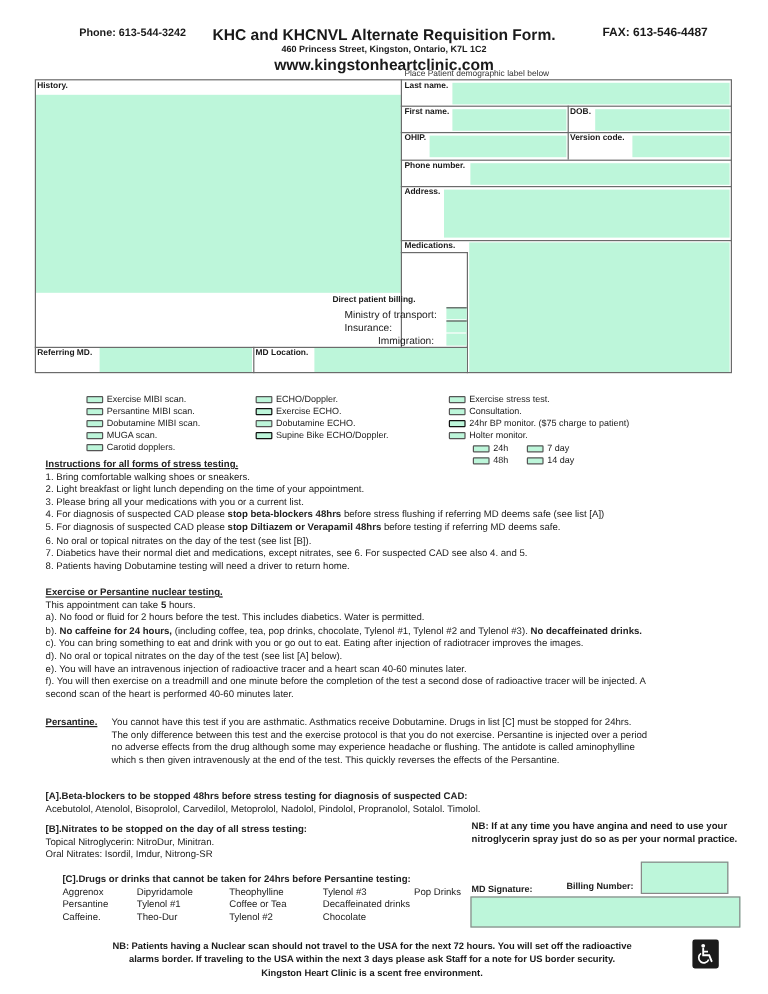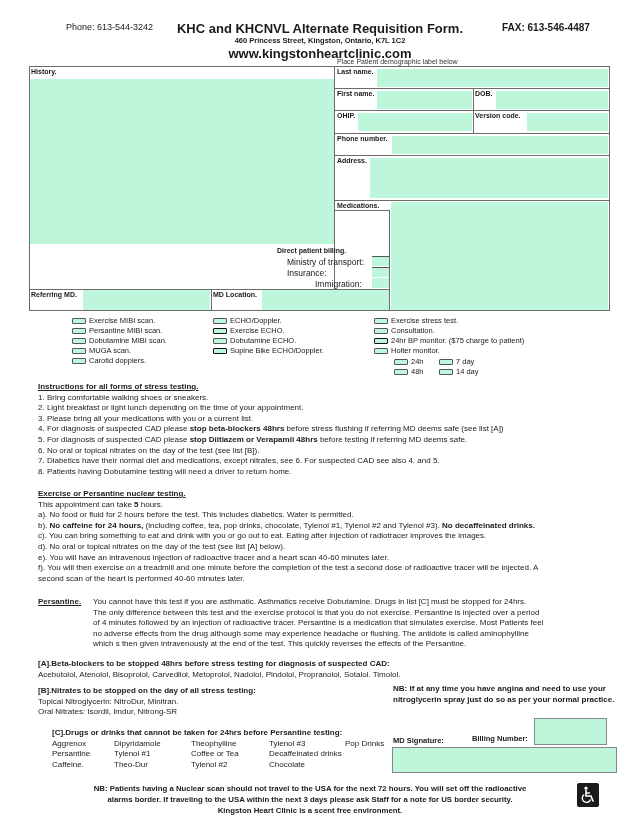--- a/index.html
+++ b/index.html
@@ -1,31 +1,31 @@
 <!DOCTYPE html>
 <html><head>
 <meta charset="utf-8">
 <style>
   * { box-sizing: border-box; margin: 0; padding: 0; }
   html, body { width: 640px; height: 828px; background: #ffffff; overflow: hidden; }
   body { position: relative; font-family: "Liberation Sans", sans-serif; color: #1a1a1a; }
   .abs { position: absolute; }
-  .hdr-phone { left: 66px; top: 22px; font-size: 9px; font-weight: normal; }
+  .hdr-phone { left: 66px; top: 22px; font-size: 9px; font-weight: bold; }
   .hdr-fax { left: 502px; top: 22px; font-size: 10px; font-weight: bold; }
   .hdr-title { left: 0; width: 640px; top: 21px; text-align: center; font-size: 13px; font-weight: bold; }
   .hdr-addr { left: 0; width: 640px; top: 36px; text-align: center; font-size: 7.5px; font-weight: bold; }
   .hdr-web { left: 0; width: 640px; top: 46px; text-align: center; font-size: 13px; font-weight: bold; }
   .hdr-label { left: 337px; top: 58px; font-size: 7px; color: #333; }
 
   .fill { background: #bdf6da; }
   .box { border: 1px solid #6b6b6b; }
   .lbl { font-size: 7px; font-weight: bold; position: absolute; }
   .line { background: #6b6b6b; position: absolute; }
 
-  .svc { font-size: 7.5px; position: absolute; display: flex; align-items: center; white-space: nowrap; }
+  .svc { font-size: 7.5px; position: absolute; display: flex; align-items: center; white-space: nowrap; margin-top: 12px; }
   .cb { width: 14px; height: 6px; background: #bdf6da; border: 1px solid #555; border-radius: 1px; margin-right: 3px; display: inline-block; }
   .cb.dark { border-color: #111; border-width: 1.5px; }
 
   .txt { font-size: 8px; line-height: 10.6px; position: absolute; color: #222; }
   .txt b { font-weight: bold; }
   .h-u { font-weight: bold; text-decoration: underline; }
   .bold { font-weight: bold; }
   .row { display: block; white-space: nowrap; }
   .grid5 { display: grid; grid-template-columns: 62px 77px 78px 76px 60px; }
   .footer { left: 0; width: 620px; top: 783px; text-align: center; font-size: 7.8px; font-weight: bold; line-height: 11px; }
@@ -185,21 +185,20 @@
   <span class="row">d). No oral or topical nitrates on the day of the test (see list [A] below).</span>
   <span class="row">e). You will have an intravenous injection of radioactive tracer and a heart scan 40-60 minutes later.</span>
   <span class="row">f). You will then exercise on a treadmill and one minute before the completion of the test a second dose of radioactive tracer will be injected. A</span>
   <span class="row">second scan of the heart is performed 40-60 minutes later.</span>
 </div>
 
 <div class="txt h-u" style="left:38px; top:597px;">Persantine.</div>
 <div class="txt" style="left:93px; top:597px;">
   <span class="row">You cannot have this test if you are asthmatic. Asthmatics receive Dobutamine. Drugs in list [C] must be stopped for 24hrs.</span>
   <span class="row">The only difference between this test and the exercise protocol is that you do not exercise. Persantine is injected over a period</span>
-  <span class="row">of 4 minutes followed by an injection of radioactive tracer. Persantine is a medication that simulates exercise. Most Patients feel</span>
   <span class="row">no adverse effects from the drug although some may experience headache or flushing. The antidote is called aminophylline</span>
   <span class="row">which s then given intravenously at the end of the test. This quickly reverses the effects of the Persantine.</span>
 </div>
 
 <div class="txt" style="left:38px; top:659px;">
   <span class="row bold">[A].Beta-blockers to be stopped 48hrs before stress testing for diagnosis of suspected CAD:</span>
   <span class="row">Acebutolol, Atenolol, Bisoprolol, Carvedilol, Metoprolol, Nadolol, Pindolol, Propranolol, Sotalol. Timolol.</span>
 </div>
 
 <div class="txt" style="left:38px; top:686px;">

